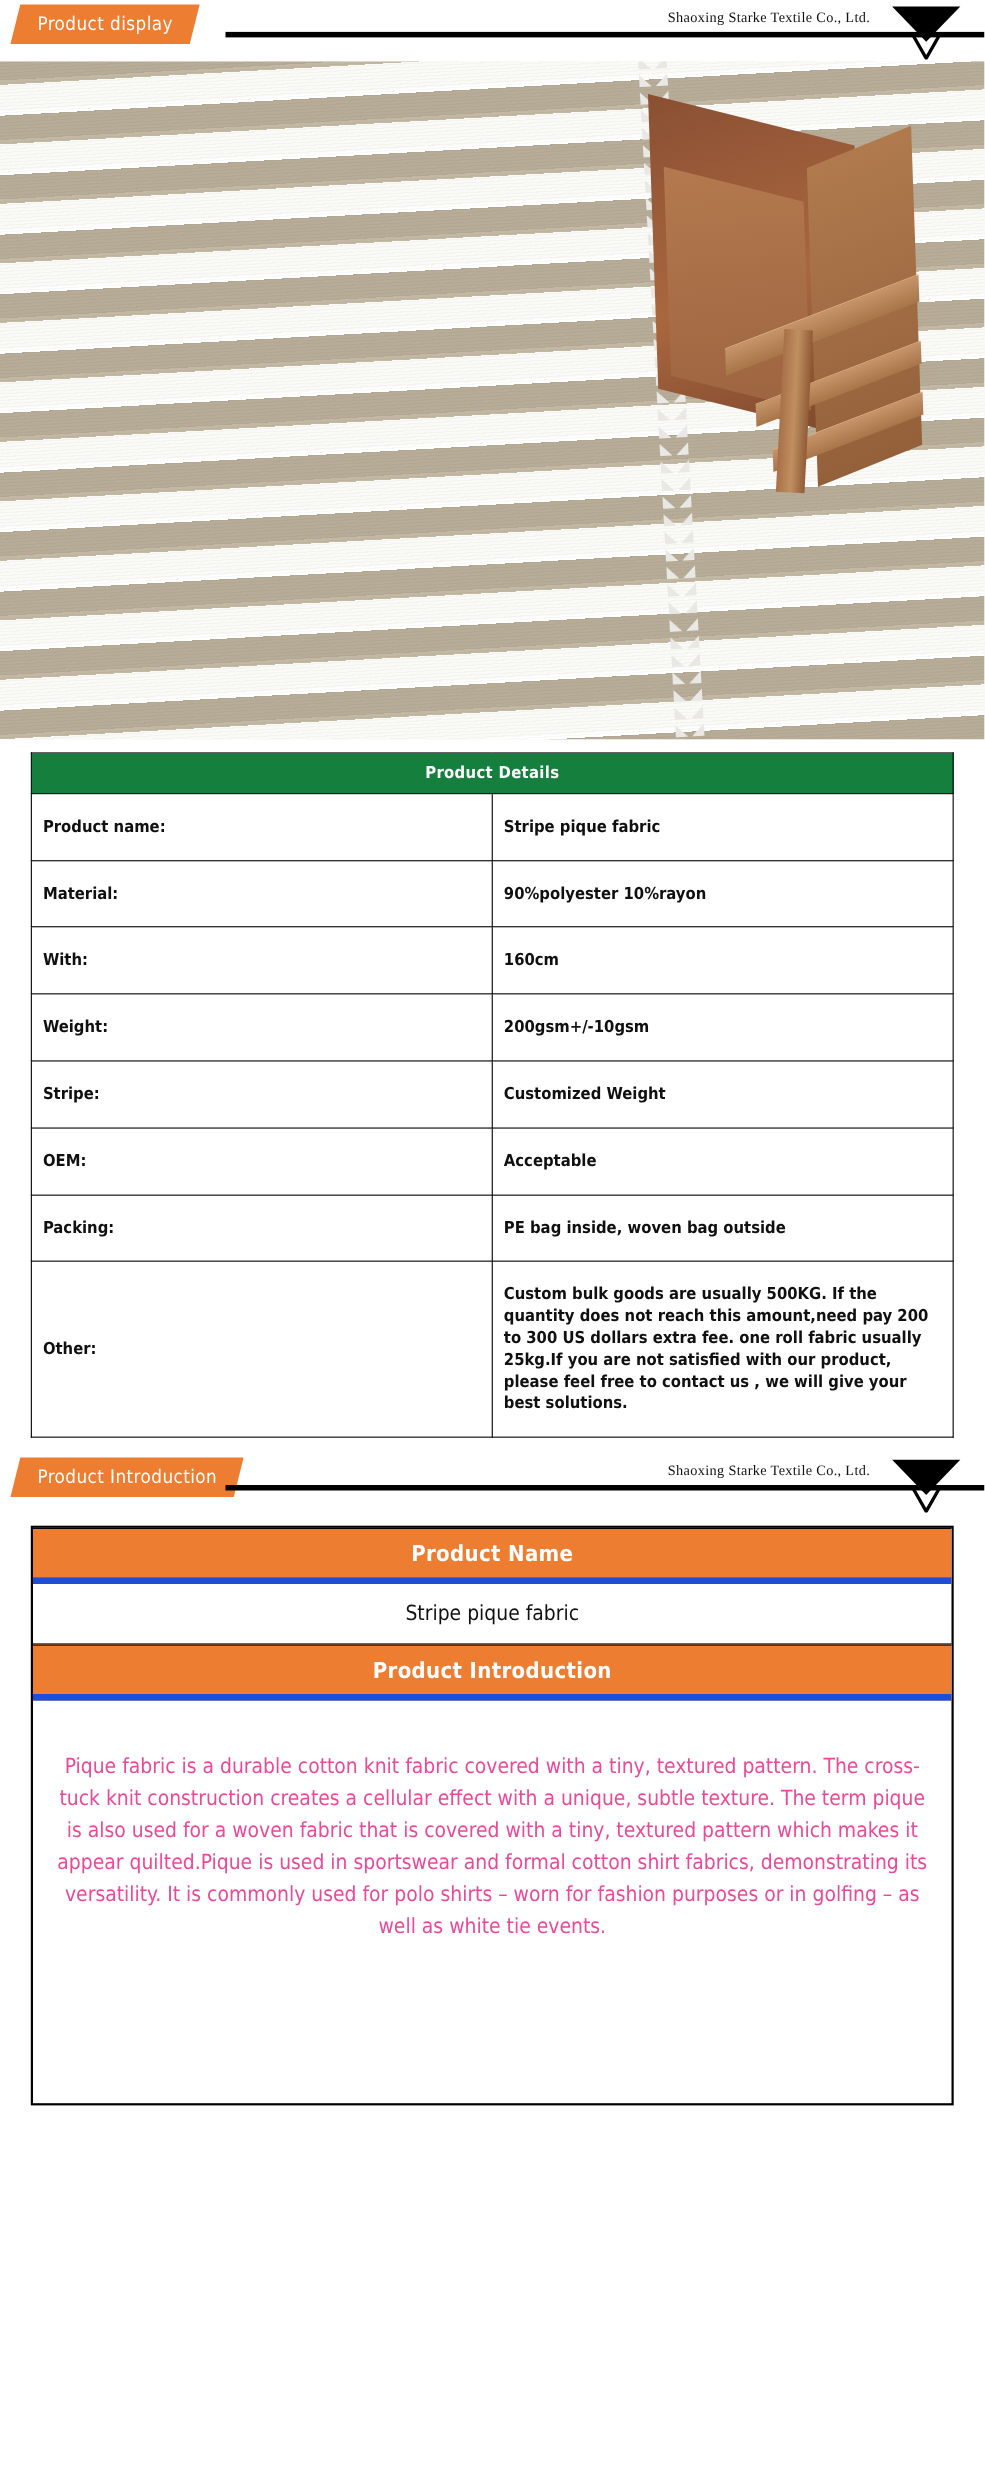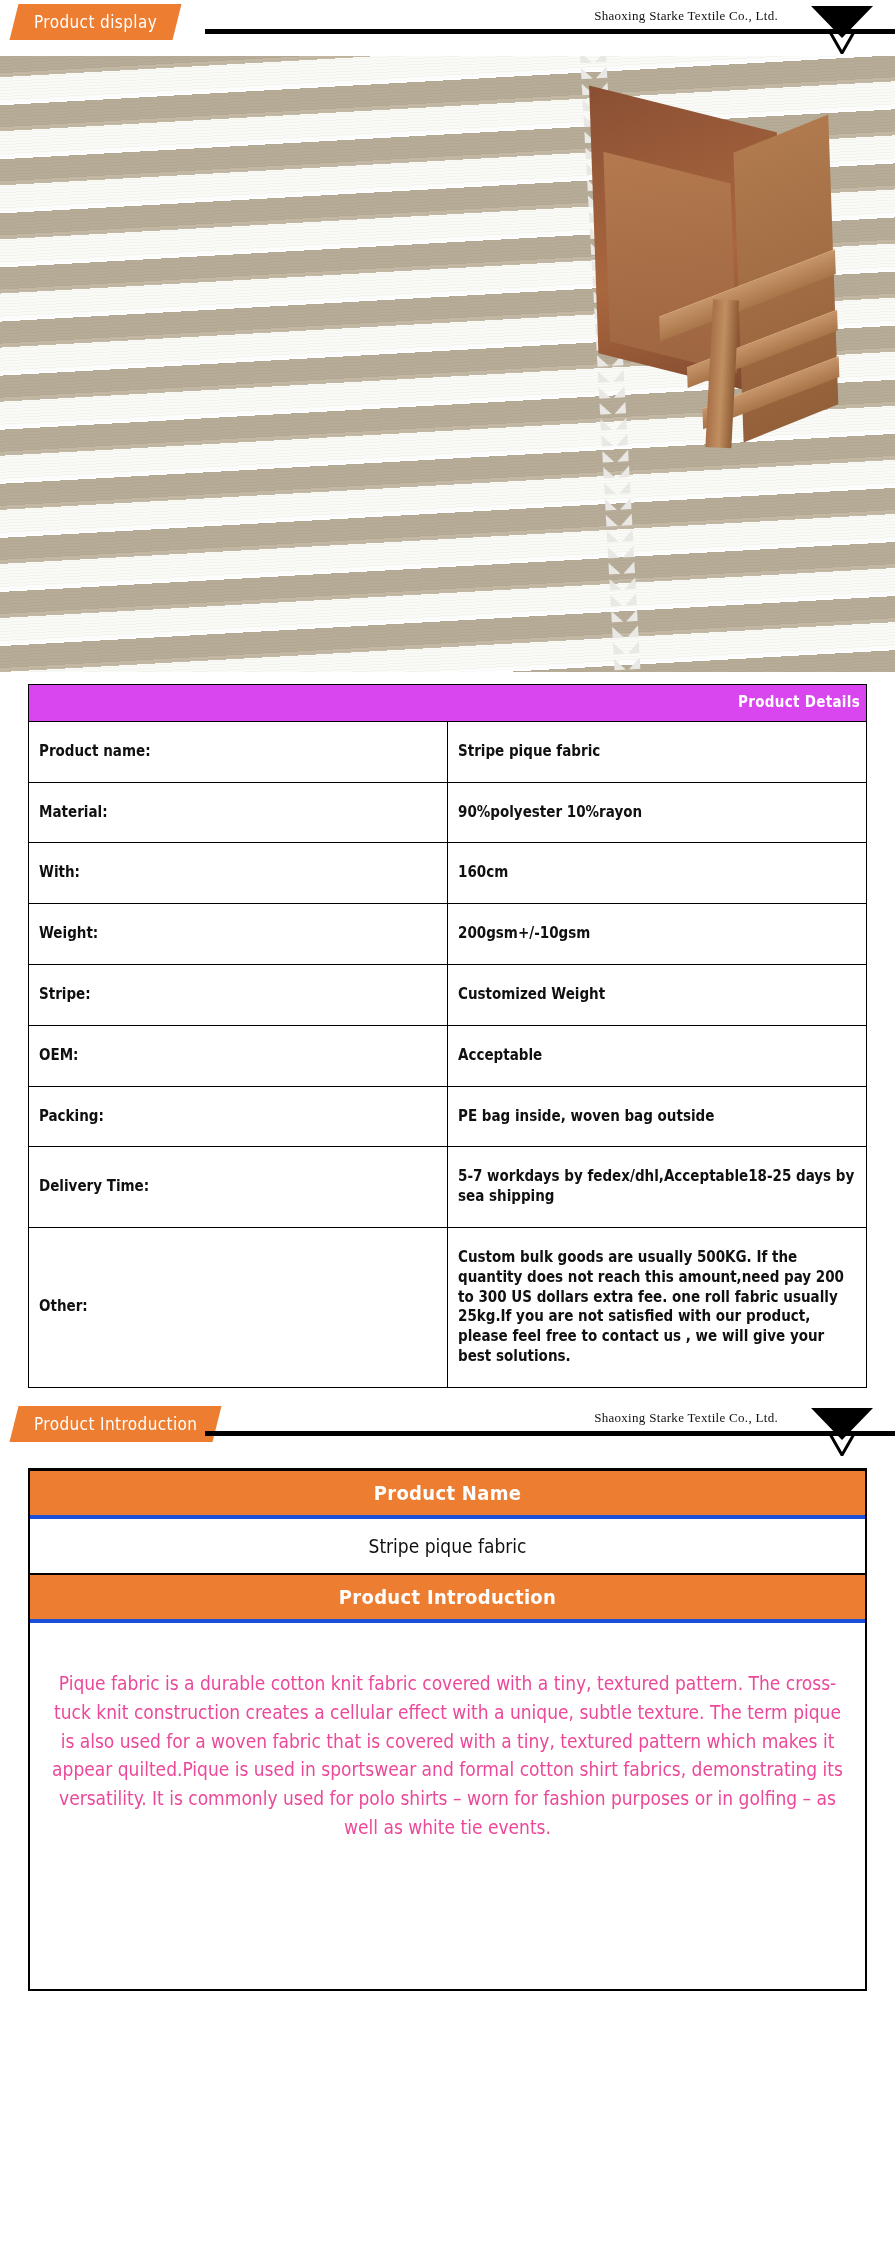--- a/index.html
+++ b/index.html
@@ -44,21 +44,21 @@
   .banner-rule {
     position: absolute;
     left: 205px;
     right: 0;
     top: 29px;
     height: 5px;
     background: #000000;
   }
   .banner-company {
     position: absolute;
-    right: 117px;
+    right: 104px;
     top: 8px;
     font-family: "Liberation Serif", "DejaVu Serif", serif;
     font-size: 13px;
     color: #111111;
     white-space: nowrap;
     letter-spacing: .3px;
   }
   .banner-mark {
     position: absolute;
     right: 22px;
@@ -190,23 +190,23 @@
     border: 1px solid #000000;
     font-family: "DejaVu Sans Condensed", "Liberation Sans", sans-serif;
     font-size: 15px;
     color: #101010;
     font-weight: bold;
     padding: 20px 10px;
     vertical-align: middle;
     line-height: 1.32;
   }
   .tbl-head {
-    background: #d946ef;
+    background: #15803d;
     color: #ffffff !important;
-    text-align: right;
+    text-align: center;
     font-size: 18px;
     font-weight: bold;
     padding: 8px 6px !important;
     letter-spacing: .3px;
   }
   td.key { width: 148px; }
   td.val { }
 
   
   .intro-wrap {
@@ -219,21 +219,21 @@
     box-sizing: border-box;
   }
   .intro-band {
     background: #ED7D31;
     color: #ffffff;
     text-align: center;
     font-family: "DejaVu Sans Condensed", "Liberation Sans", sans-serif;
     font-size: 20px;
     font-weight: bold;
     padding: 10px 15px;
-    border-bottom: 4px solid #1d4ed8;
+    border-bottom: 6px solid #1d4ed8;
     border-top: 1px solid #000;
     letter-spacing: .3px;
   }
   .intro-name {
     text-align: center;
     font-family: "DejaVu Sans Condensed", "Liberation Sans", sans-serif;
     font-size: 19px;
     color: #111;
     padding: 16px 4px;
     border-bottom: 1px solid #000;
@@ -310,24 +310,20 @@
         </tr>
         <tr>
           <td class="key">OEM:</td>
           <td class="val">Acceptable</td>
         </tr>
         <tr>
           <td class="key">Packing:</td>
           <td class="val">PE bag inside, woven bag outside</td>
         </tr>
         <tr>
-          <td class="key">Delivery Time:</td>
-          <td class="val">5-7 workdays by fedex/dhl,Acceptable18-25 days by sea shipping</td>
-        </tr>
-        <tr>
           <td class="key">Other:</td>
           <td class="val">Custom bulk goods are usually 500KG. If the quantity does not reach this amount,need pay 200 to 300 US dollars extra fee. one roll fabric usually 25kg.If you are not satisfied with our product, please feel free to contact us , we will give your best solutions.</td>
         </tr>
       </tbody>
   </table>
 </div>
 
 <div class="banner" style="margin-top:14px;">
   <div class="banner-tag">
     <span class="banner-tag-label">Product Introduction</span>

